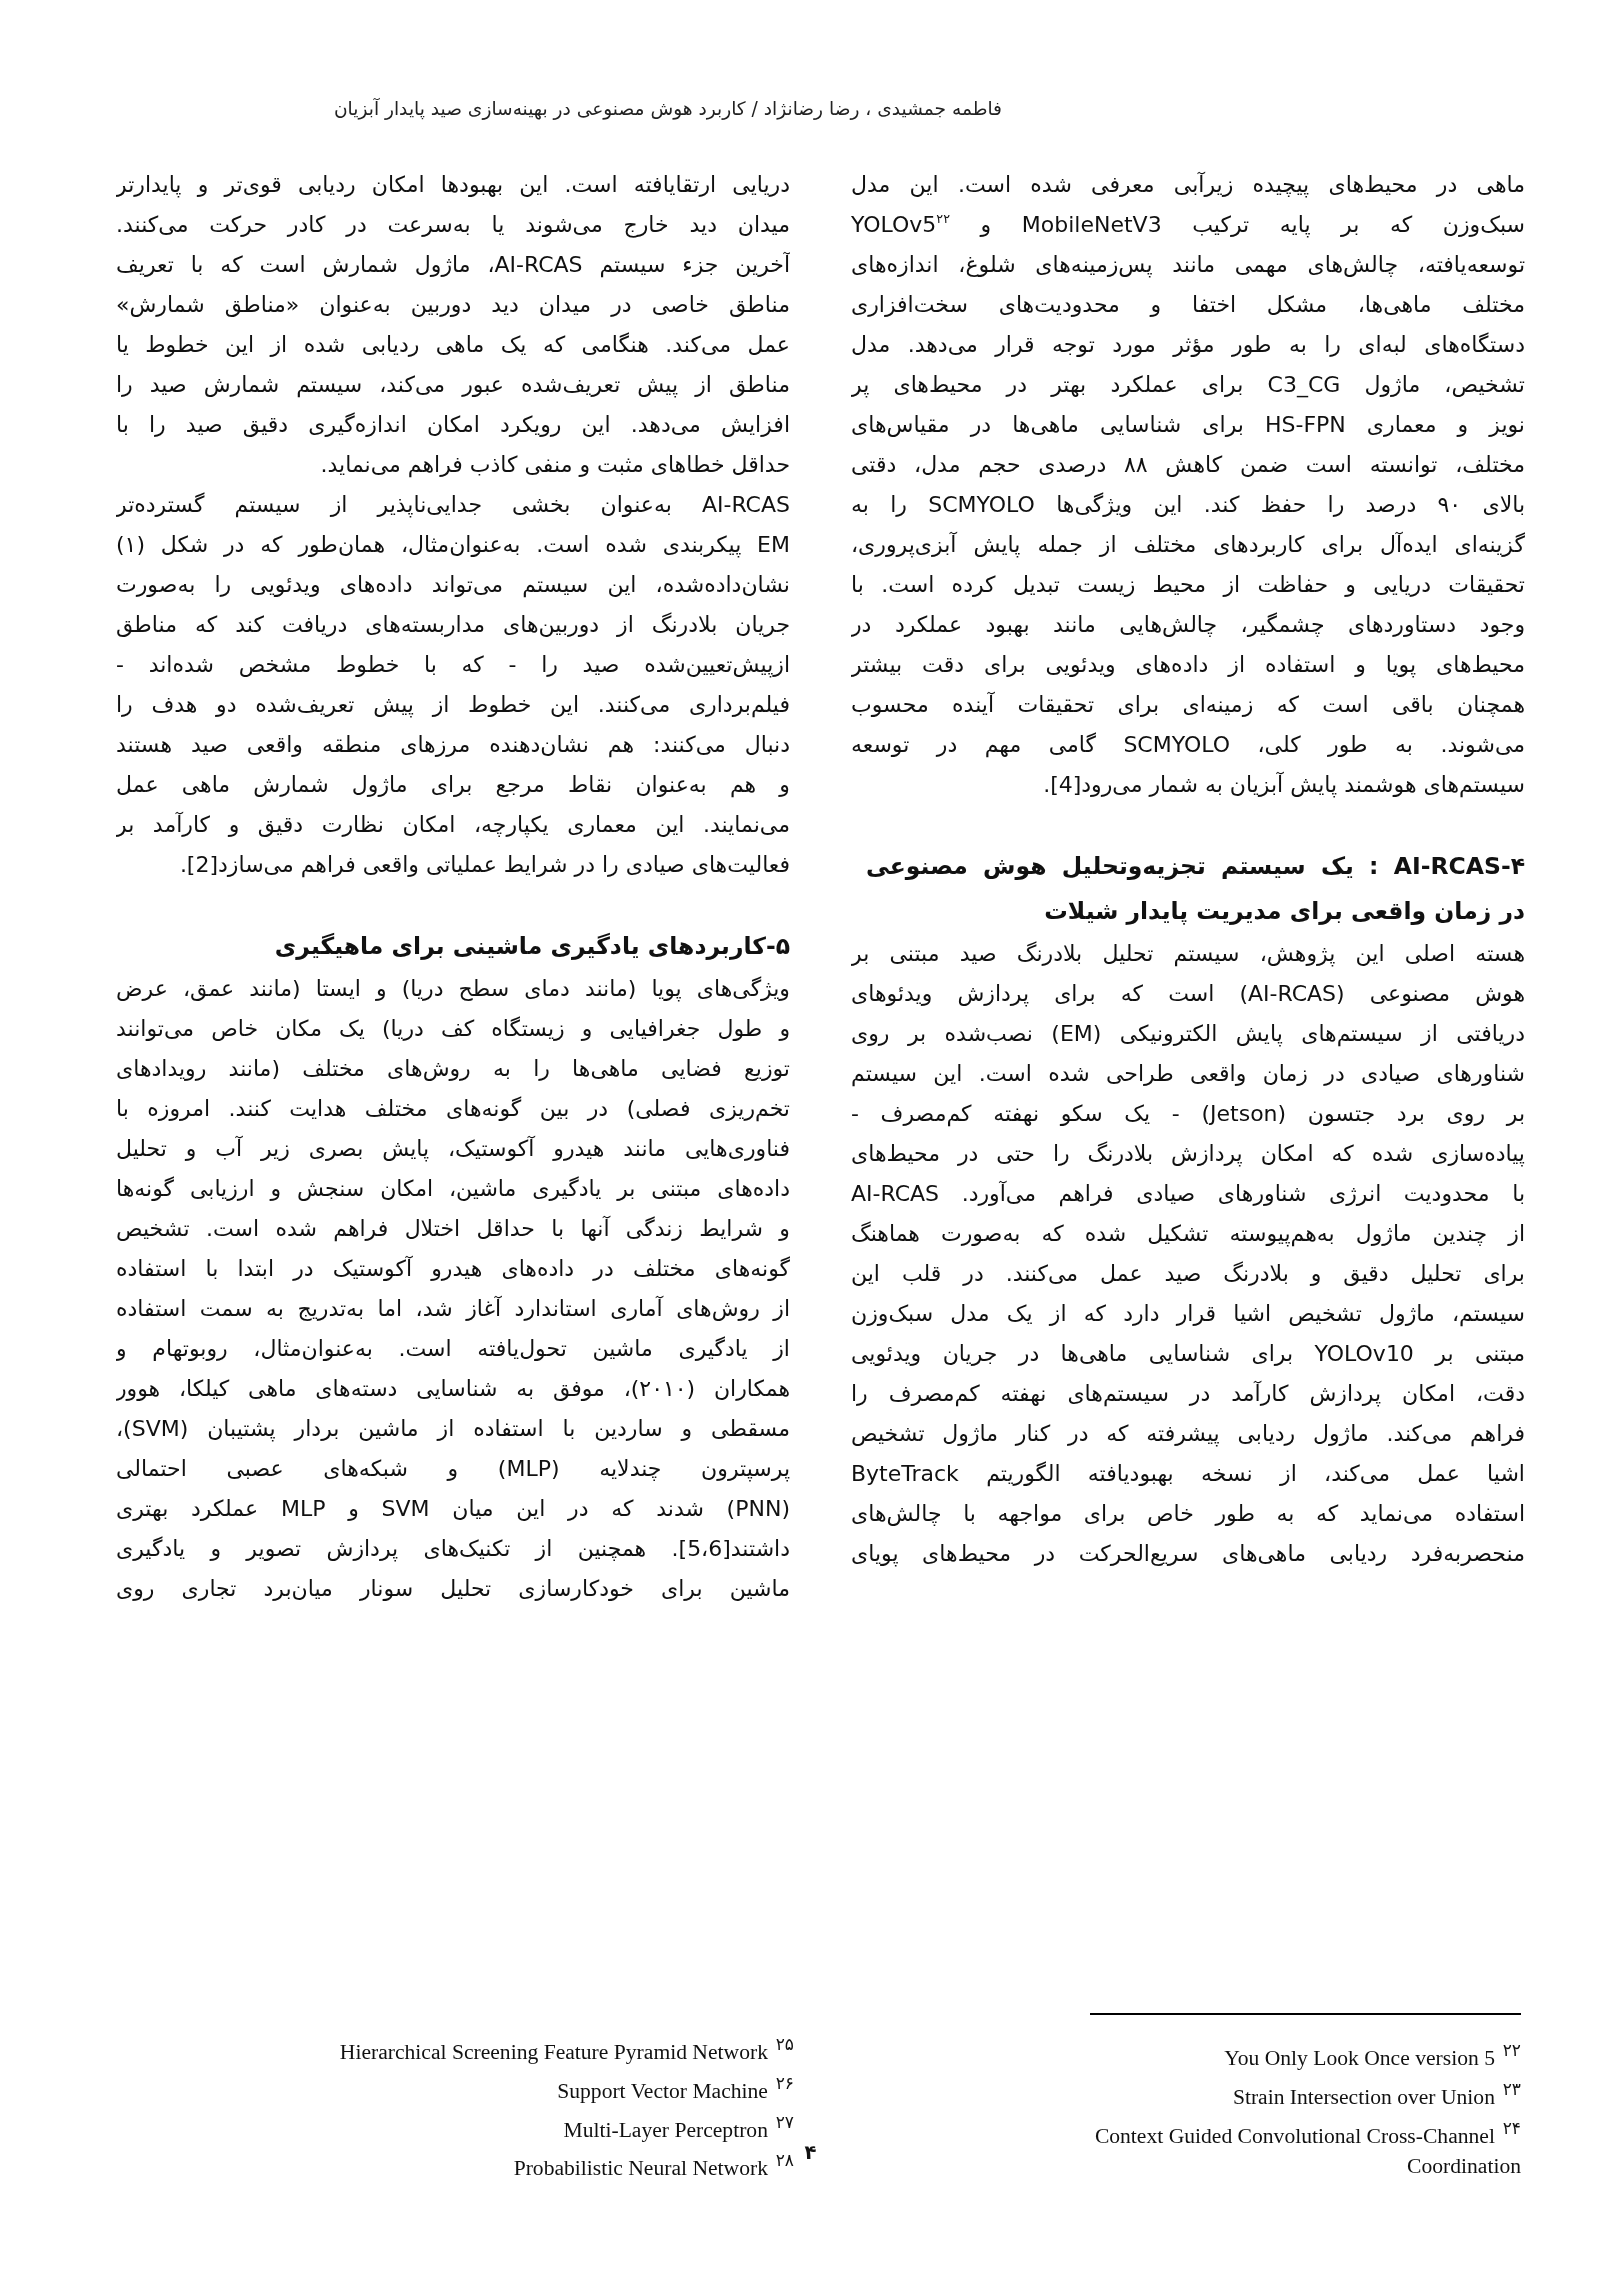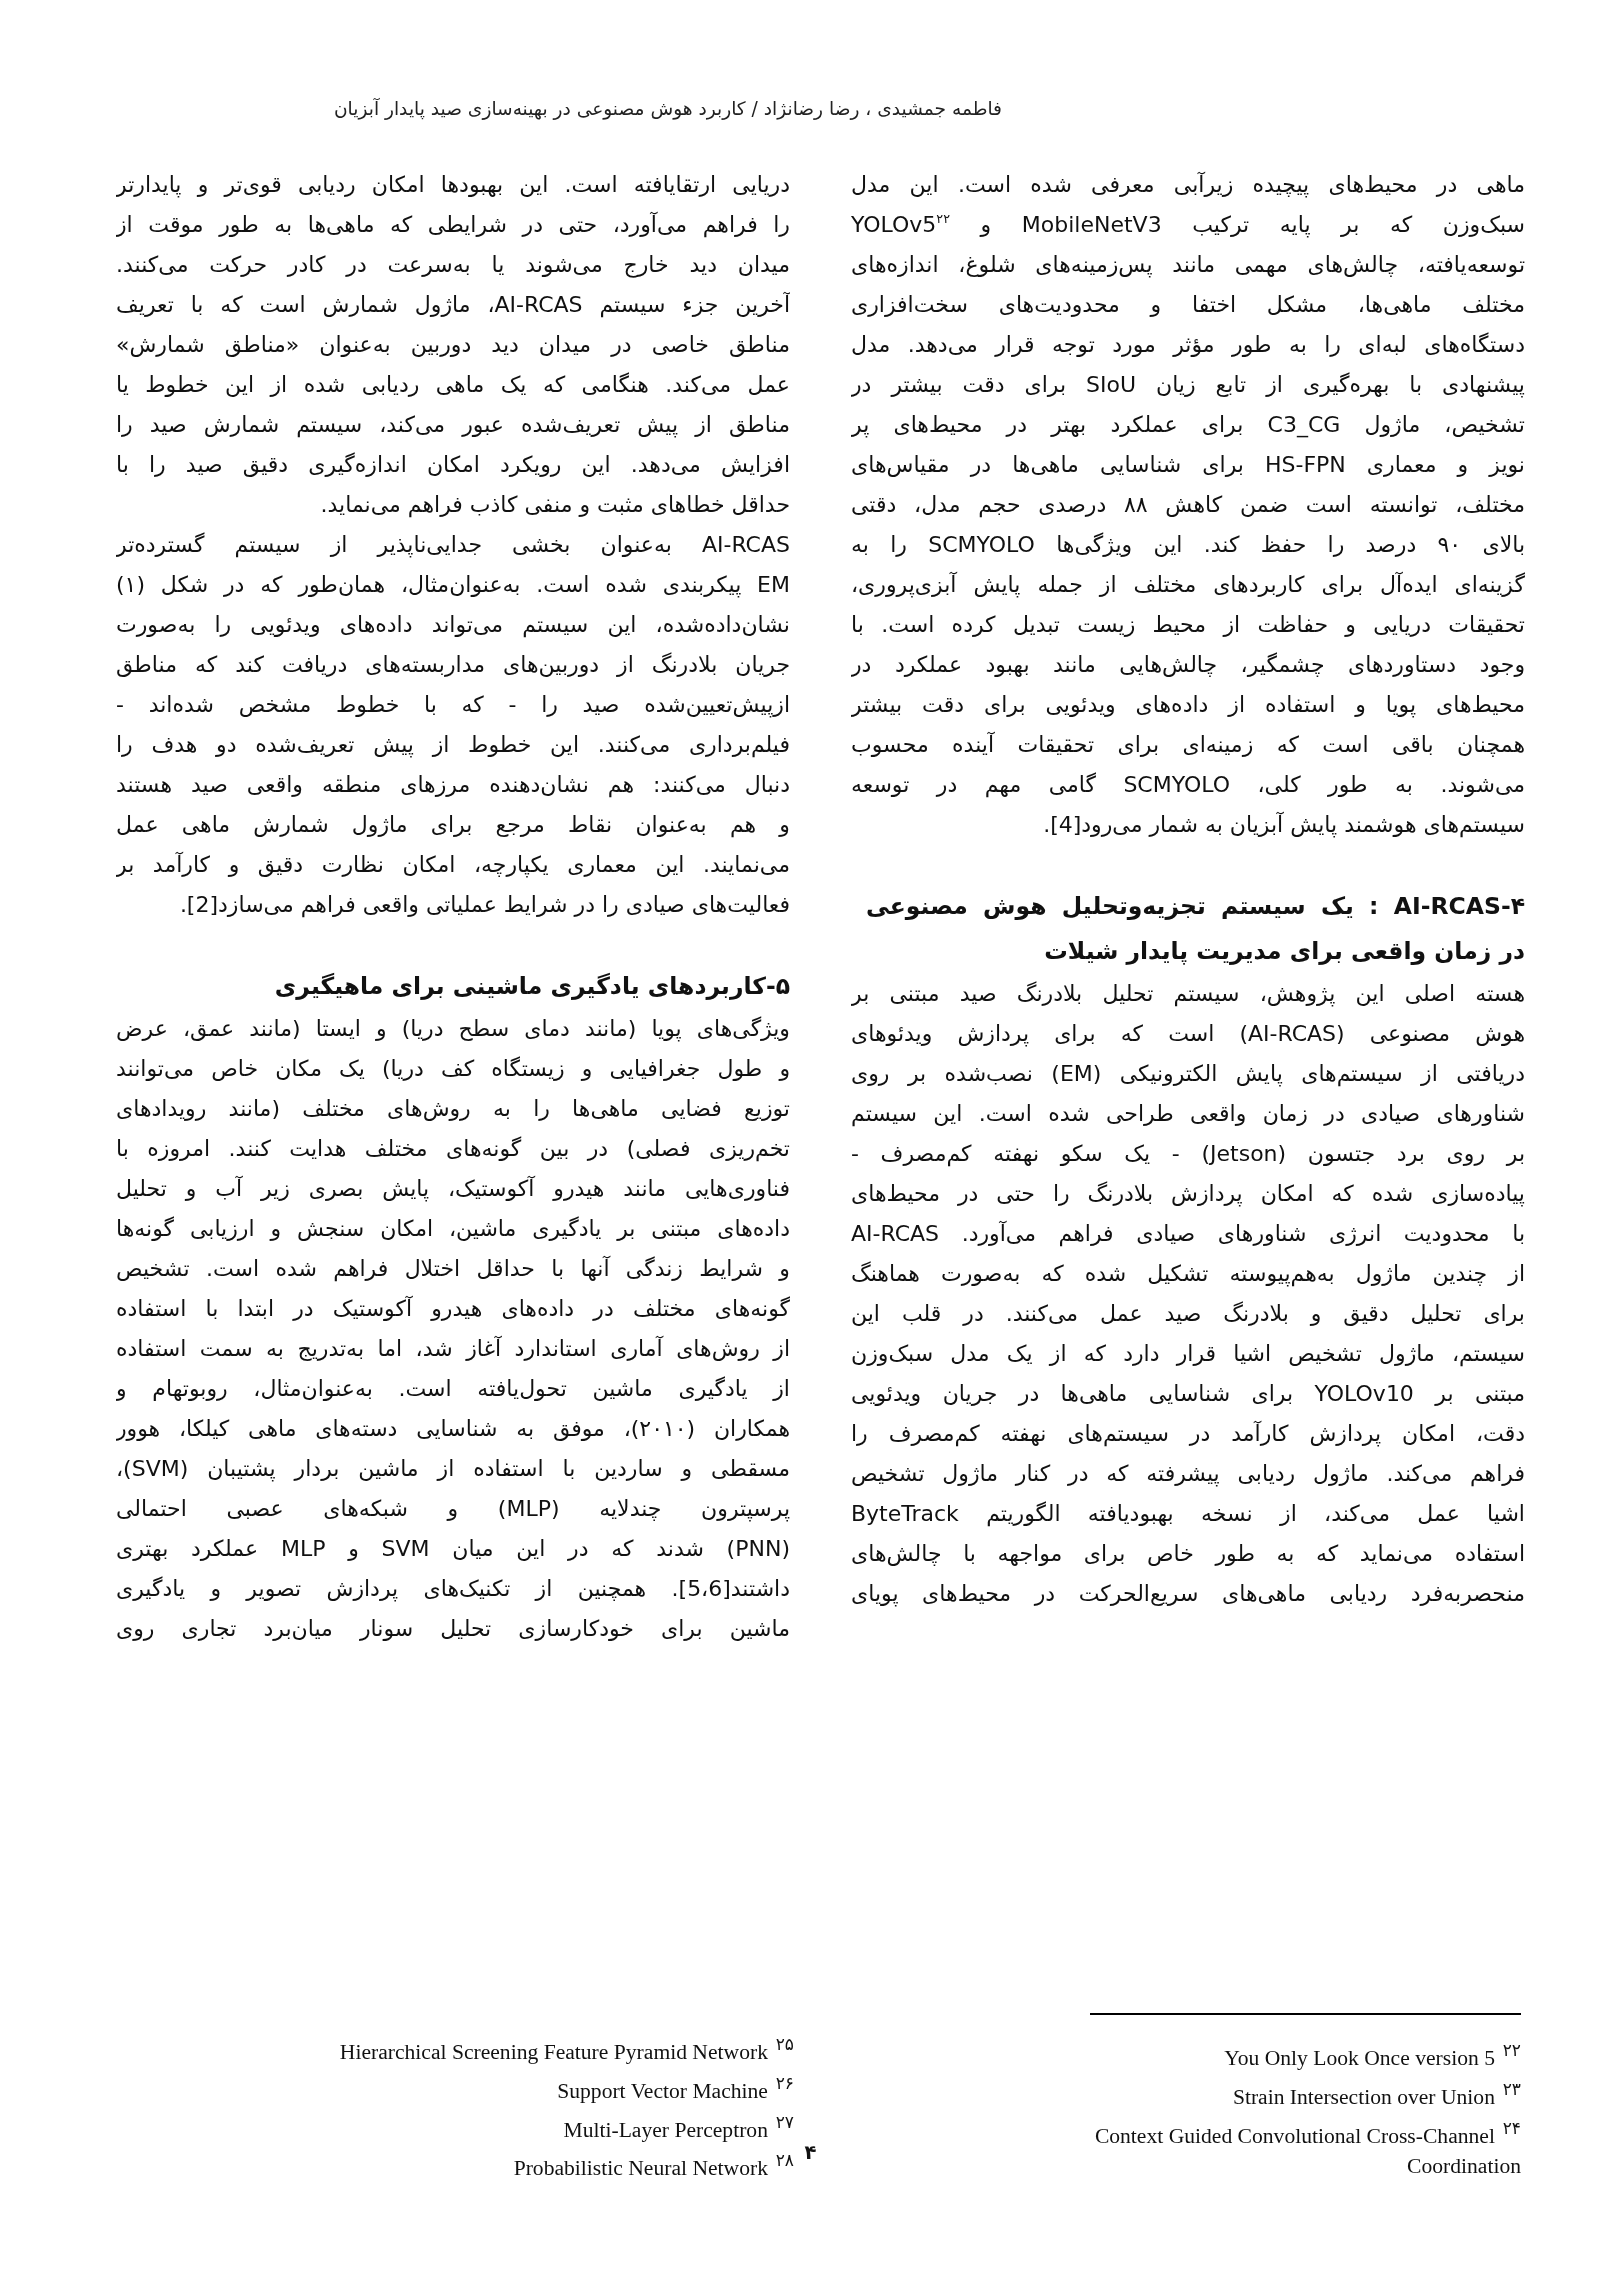--- a/index.html
+++ b/index.html
@@ -61,21 +61,20 @@
 
 <div class="running-header">فاطمه جمشیدی ، رضا رضانژاد / کاربرد هوش مصنوعی در بهینه‌سازی صید پایدار آبزیان</div>
 
 <div class="column col-right">
   <div>
     <div class="line">ماهی در محیط‌های پیچیده زیرآبی معرفی شده است. این مدل</div>
     <div class="line"><span>سبک‌وزن که بر پایه ترکیب MobileNetV3 و YOLOv5</span><sup>۲۲</sup></div>
     <div class="line">توسعه‌یافته، چالش‌های مهمی مانند پس‌زمینه‌های شلوغ، اندازه‌های</div>
     <div class="line">مختلف ماهی‌ها، مشکل اختفا و محدودیت‌های سخت‌افزاری</div>
     <div class="line">دستگاه‌های لبه‌ای را به طور مؤثر مورد توجه قرار می‌دهد. مدل</div>
-    <div class="line">پیشنهادی با بهره‌گیری از تابع زیان SIoU برای دقت بیشتر در</div>
     <div class="line">تشخیص، ماژول C3_CG برای عملکرد بهتر در محیط‌های پر</div>
     <div class="line">نویز و معماری HS-FPN برای شناسایی ماهی‌ها در مقیاس‌های</div>
     <div class="line">مختلف، توانسته است ضمن کاهش ۸۸ درصدی حجم مدل، دقتی</div>
     <div class="line">بالای ۹۰ درصد را حفظ کند. این ویژگی‌ها SCMYOLO را به</div>
     <div class="line">گزینه‌ای ایده‌آل برای کاربردهای مختلف از جمله پایش آبزی‌پروری،</div>
     <div class="line">تحقیقات دریایی و حفاظت از محیط زیست تبدیل کرده است. با</div>
     <div class="line">وجود دستاوردهای چشمگیر، چالش‌هایی مانند بهبود عملکرد در</div>
     <div class="line">محیط‌های پویا و استفاده از داده‌های ویدئویی برای دقت بیشتر</div>
     <div class="line">همچنان باقی است که زمینه‌ای برای تحقیقات آینده محسوب</div>
     <div class="line">می‌شوند. به طور کلی، SCMYOLO گامی مهم در توسعه</div>
@@ -105,21 +104,20 @@
     <div class="line">فراهم می‌کند. ماژول ردیابی پیشرفته که در کنار ماژول تشخیص</div>
     <div class="line">اشیا عمل می‌کند، از نسخه بهبودیافته الگوریتم ByteTrack</div>
     <div class="line">استفاده می‌نماید که به طور خاص برای مواجهه با چالش‌های</div>
     <div class="line">منحصربه‌فرد ردیابی ماهی‌های سریع‌الحرکت در محیط‌های پویای</div>
   </div>
 </div>
 
 <div class="column col-left">
   <div>
     <div class="line">دریایی ارتقایافته است. این بهبودها امکان ردیابی قوی‌تر و پایدارتر</div>
-    <div class="line">را فراهم می‌آورد، حتی در شرایطی که ماهی‌ها به طور موقت از</div>
     <div class="line">میدان دید خارج می‌شوند یا به‌سرعت در کادر حرکت می‌کنند.</div>
     <div class="line">آخرین جزء سیستم AI-RCAS، ماژول شمارش است که با تعریف</div>
     <div class="line">مناطق خاصی در میدان دید دوربین به‌عنوان «مناطق شمارش»</div>
     <div class="line">عمل می‌کند. هنگامی که یک ماهی ردیابی شده از این خطوط یا</div>
     <div class="line">مناطق از پیش تعریف‌شده عبور می‌کند، سیستم شمارش صید را</div>
     <div class="line">افزایش می‌دهد. این رویکرد امکان اندازه‌گیری دقیق صید را با</div>
     <div class="line last">حداقل خطاهای مثبت و منفی کاذب فراهم می‌نماید.</div>
   </div>
 
   <div>

